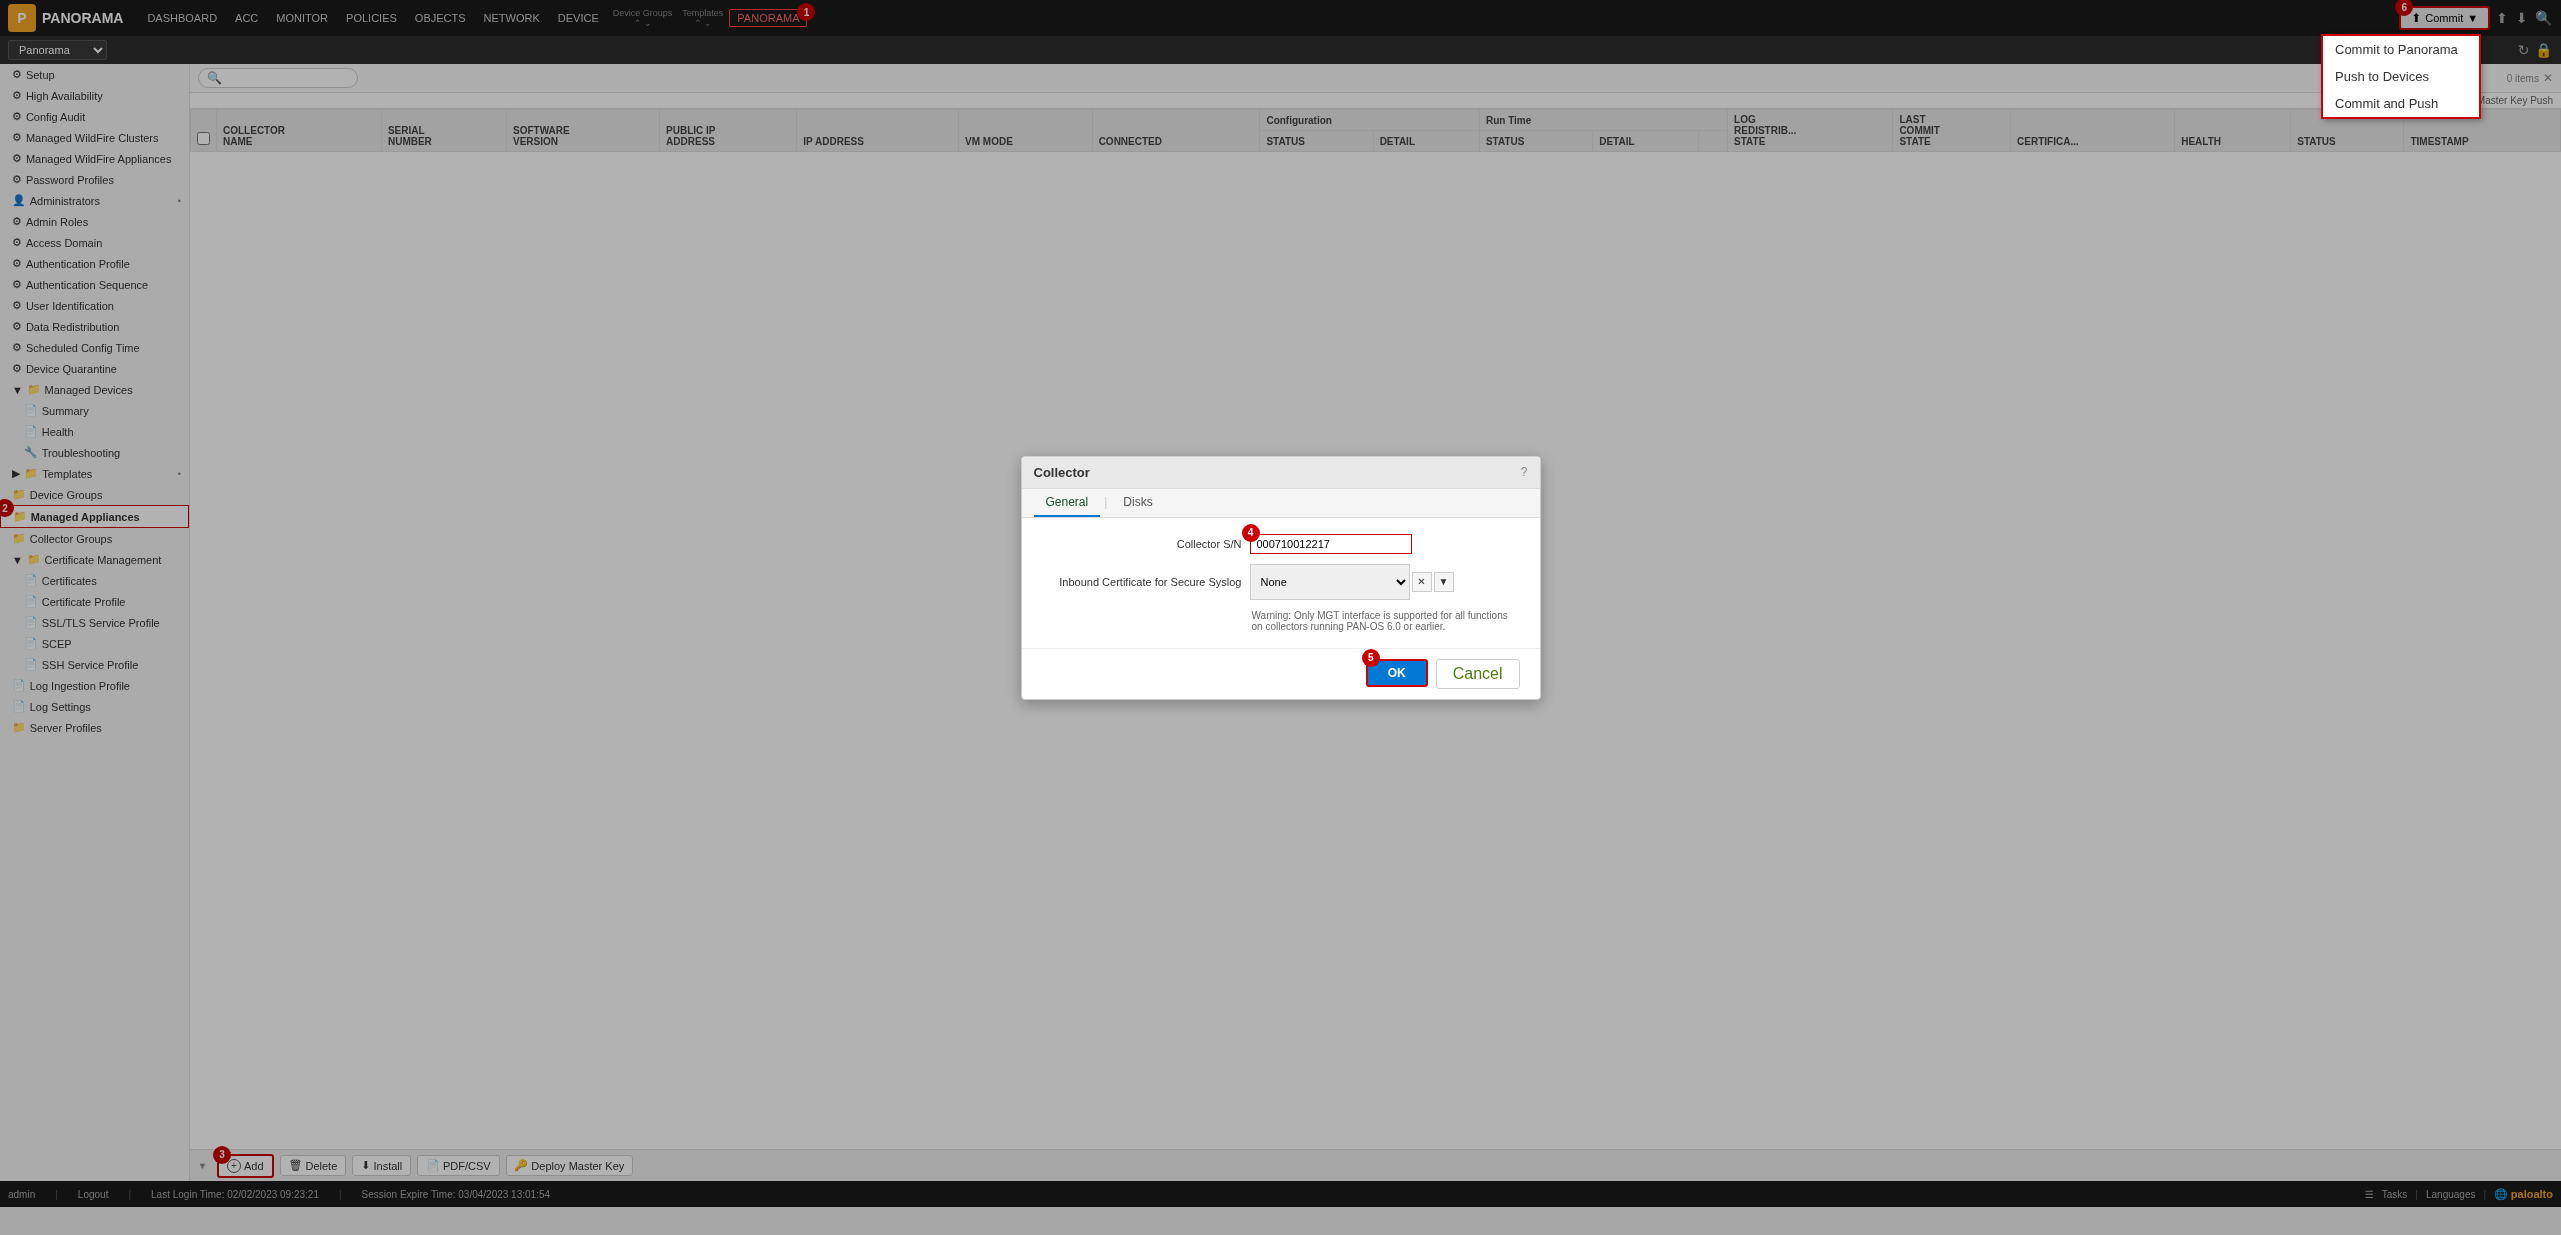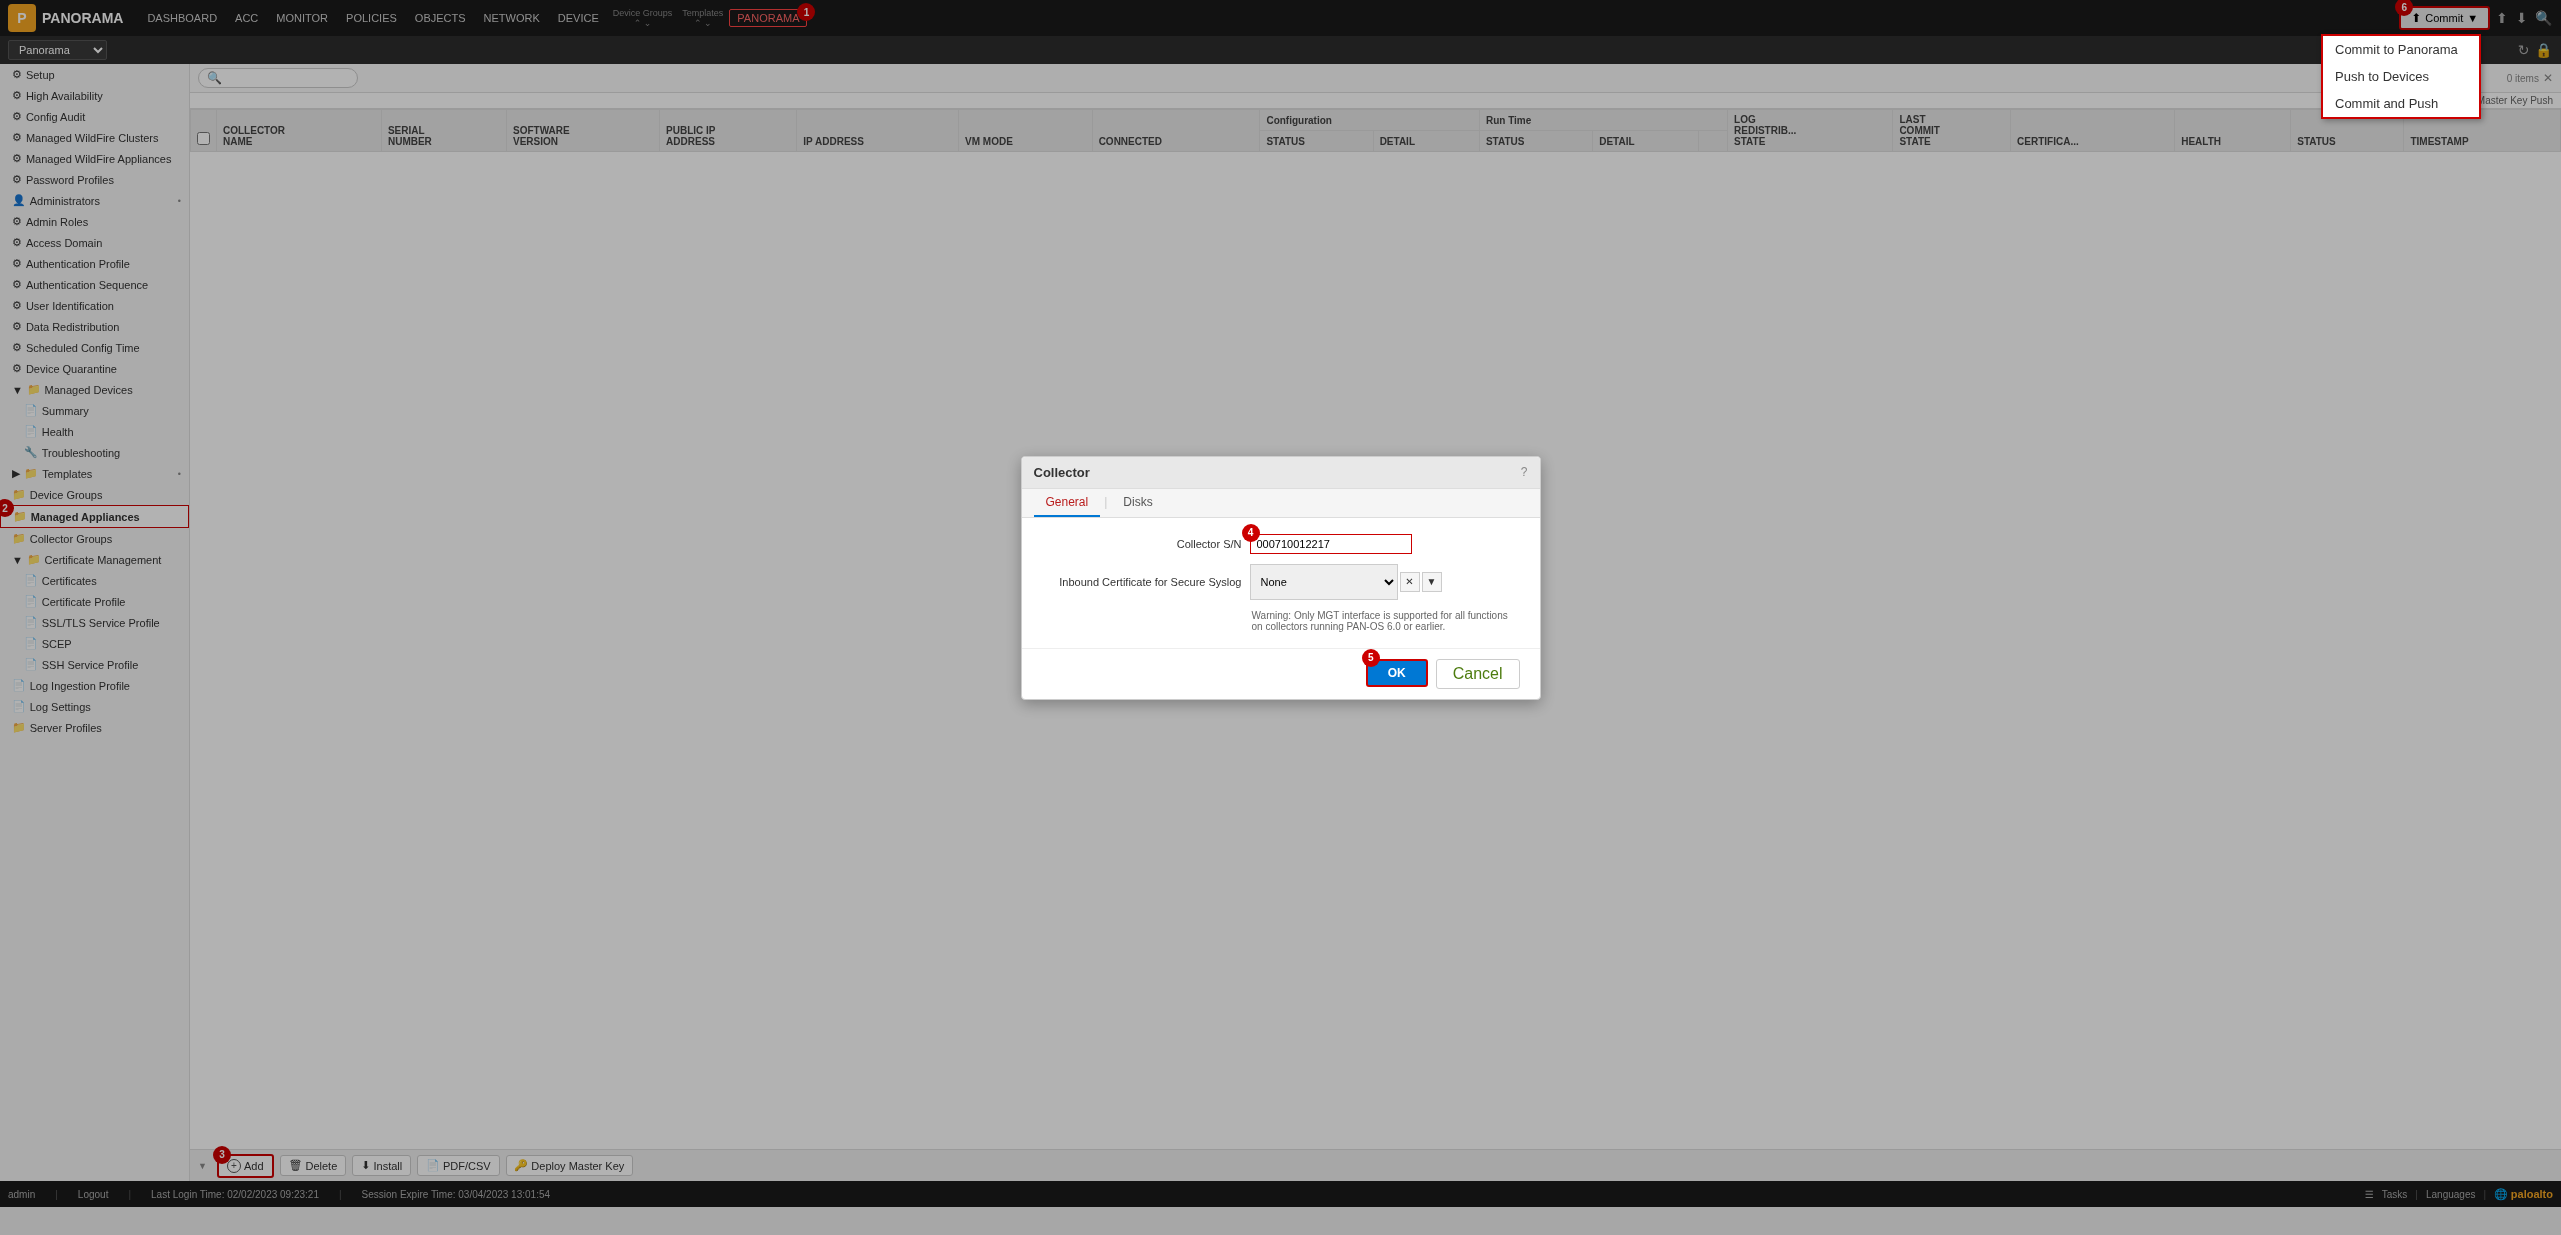--- a/index.html
+++ b/index.html
@@ -290,21 +290,21 @@
       background: #f5f5f5;
     }
     .modal-tab {
       padding: 6px 12px;
       cursor: pointer;
       font-size: 12px;
       color: #555;
       border-bottom: 2px solid transparent;
     }
     .modal-tab.active {
-      color: #b91c1c;
+      color: #14532d;
       border-bottom: 2px solid #0078d4;
     }
     .modal-tab-sep { padding: 6px 4px; color: #ccc; }
     .modal-body { padding: 16px 20px; }
     .form-row {
       display: flex;
       align-items: center;
       margin-bottom: 10px;
       gap: 8px;
     }
@@ -324,21 +324,21 @@
     }
     .form-select-wrap {
       display: flex;
       align-items: center;
       gap: 2px;
     }
     .form-select {
       border: 1px solid #ccc;
       padding: 10px 6px;
       font-size: 11px;
-      width: 148px;
+      width: 160px;
     }
     .form-select-icon {
       width: 20px; height: 20px;
       border: 1px solid #ccc;
       background: #f5f5f5;
       display: flex; align-items: center; justify-content: center;
       cursor: pointer;
       font-size: 10px;
     }
     .warning-text {

